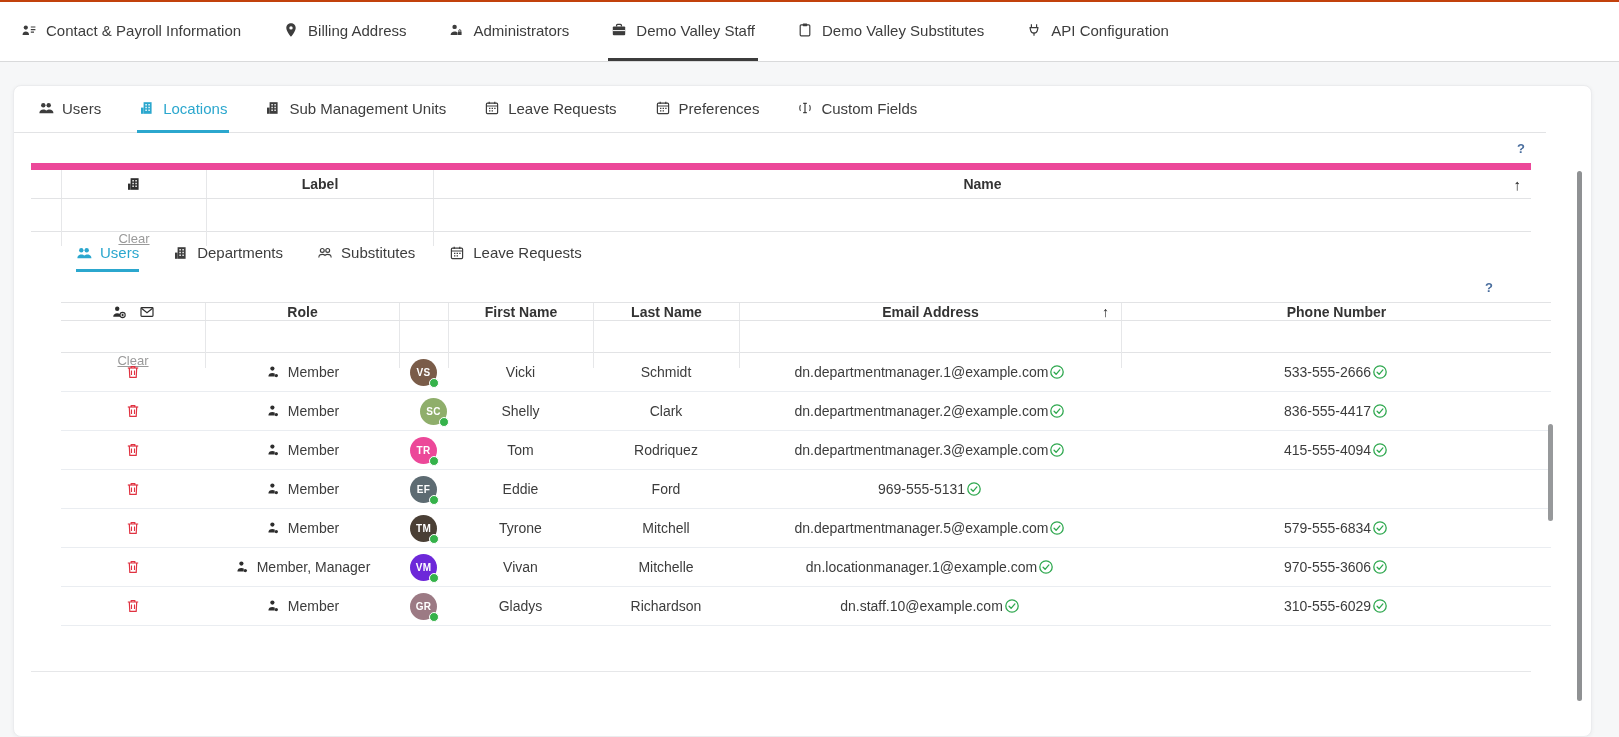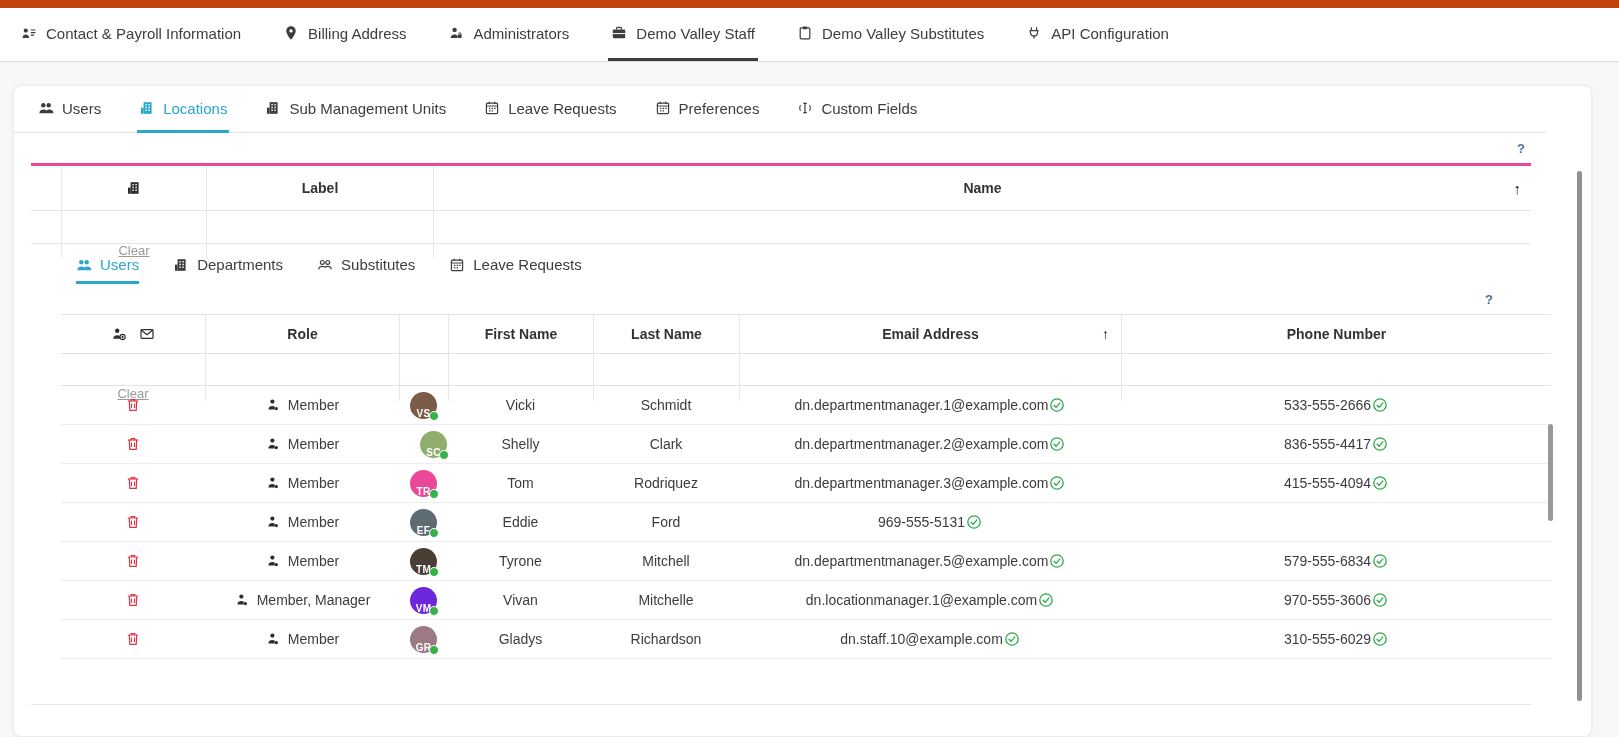--- a/index.html
+++ b/index.html
@@ -8,21 +8,21 @@
     background:#f6f7f8;
     font-family:"Liberation Sans", sans-serif;
     color:#3c3c3c;
     font-size:14px;
   }
   svg.ic { width:16px; height:16px; flex:0 0 auto; display:inline-block; vertical-align:middle; }
 
   
   .topbar {
     height:62px; background:#fff;
-    border-top:8px solid #c2410c;
+    border-top:2px solid #c2410c;
     border-bottom:1px solid #d9dadb;
     display:flex; align-items:stretch; padding-left:18px;
   }
   .top-tab {
     display:flex; align-items:center; gap:9px;
     margin-right:36px; padding:0 3px;
     font-size:15px; color:#3d3d3d; cursor:pointer;
     border-bottom:3px solid transparent;
   }
   .top-tab.active { color:var(--accent); border-bottom-color:var(--accent); }
@@ -51,21 +51,21 @@
     border-bottom:3px solid transparent; margin-bottom:-1px; padding:0 2px;
   }
   .panel-tab.active { color:var(--accent); border-bottom-color:var(--accent); }
 
   .toolbar { height:30px; display:flex; align-items:center; justify-content:flex-end; }
   .help-q { color:#4a6e9e; font-weight:bold; font-size:13px; cursor:pointer; padding:2px 6px; }
 
   
   .o-table { width:1500px; }
   .o-grid { display:grid; grid-template-columns:30px 145px 227px 1fr; align-items:center; }
-  .o-head { height:48px; border-top:3px solid #ec4899; border-bottom:1px solid #e2e3e5; font-weight:bold; color:#333; }
+  .o-head { height:36px; border-top:7px solid #ec4899; border-bottom:1px solid #e2e3e5; font-weight:bold; color:#333; }
   .o-head > div, .o-filter > div { height:100%; display:flex; align-items:center; justify-content:center; }
   .o-head > div:not(:first-child), .o-filter > div:not(:first-child) { border-left:1px solid #e6e7e9; }
   .o-filter { height:33px; border-bottom:1px solid #e2e3e5; }
   .clear-link { color:#9a9a9a; font-size:13px; text-decoration:underline; cursor:pointer;margin-top:32px; }
   .sort-arrow { font-weight:bold; color:#222; font-size:15px; }
   .o-head .with-sort { position:relative; }
   .o-head .with-sort .sort-arrow { position:absolute; right:10px; }
   .o-row { height:38px; border-bottom:1px solid #e6e7e9; }
   .row-actions { display:flex; align-items:center; justify-content:center; gap:15px; }
   .icon-btn { background:none; border:none; cursor:pointer; display:flex; align-items:center; padding:0; }
@@ -78,37 +78,37 @@
   .loc-tab {
     display:flex; align-items:center; gap:8px;
     font-size:15px; color:#3d3d3d; cursor:pointer;
     padding-bottom:8px; border-bottom:3px solid transparent;
   }
   .loc-tab.active { color:var(--accent); border-bottom-color:var(--accent); }
   .nested .toolbar { padding-right:52px; }
 
   
   .i-grid { display:grid; grid-template-columns:144px 194px 49px 145px 146px 382px 1fr; align-items:center; }
-  .i-head { height:40px; border-top:1px solid #e2e3e5; border-bottom:1px solid #e2e3e5; font-weight:bold; color:#333;text-align:center; }
+  .i-head { height:19px; border-top:1px solid #e2e3e5; border-bottom:1px solid #e2e3e5; font-weight:bold; color:#333;text-align:center; }
   .i-head > div, .i-filter > div { height:100%; display:flex; align-items:center; justify-content:center; }
   .i-head > div:not(:first-child), .i-filter > div:not(:first-child) { border-left:1px solid #e6e7e9; }
   .i-filter { height:32px; border-bottom:1px solid #e2e3e5; }
   .i-head .with-sort { position:relative; }
   .i-head .with-sort .sort-arrow { position:absolute; right:12px; font-size:14px; }
   .head-icons { display:flex; gap:12px; align-items:center; color:#2e2e2e; }
   .i-row { height:39px; border-bottom:1px solid #eaedf1; }
   .i-row > div { display:flex; align-items:center; justify-content:center; }
   .role-cell { gap:7px; color:#3c3c3c; }
   .role-cell svg { color:#2e2e2e; }
   .val-cell { gap:1px; }
   .check { color:var(--success); }
 
   .avatar {
     position:relative; width:27px; height:27px; border-radius:50%;
-    display:flex; align-items:flex-end; justify-content:center;
+    display:flex; align-items:center; justify-content:center;
     color:#fff; font-size:10px; font-weight:bold; letter-spacing:.3px;
   }
   .avatar .badge {
     position:absolute; right:-2px; bottom:-2px;
     width:10px; height:10px; border-radius:50%;
     background:#35b24a; border:1.5px solid #fff;
   }
 
   .edit-c { color:#4aa3d8; }
   .del-c { color:#e03241; }

